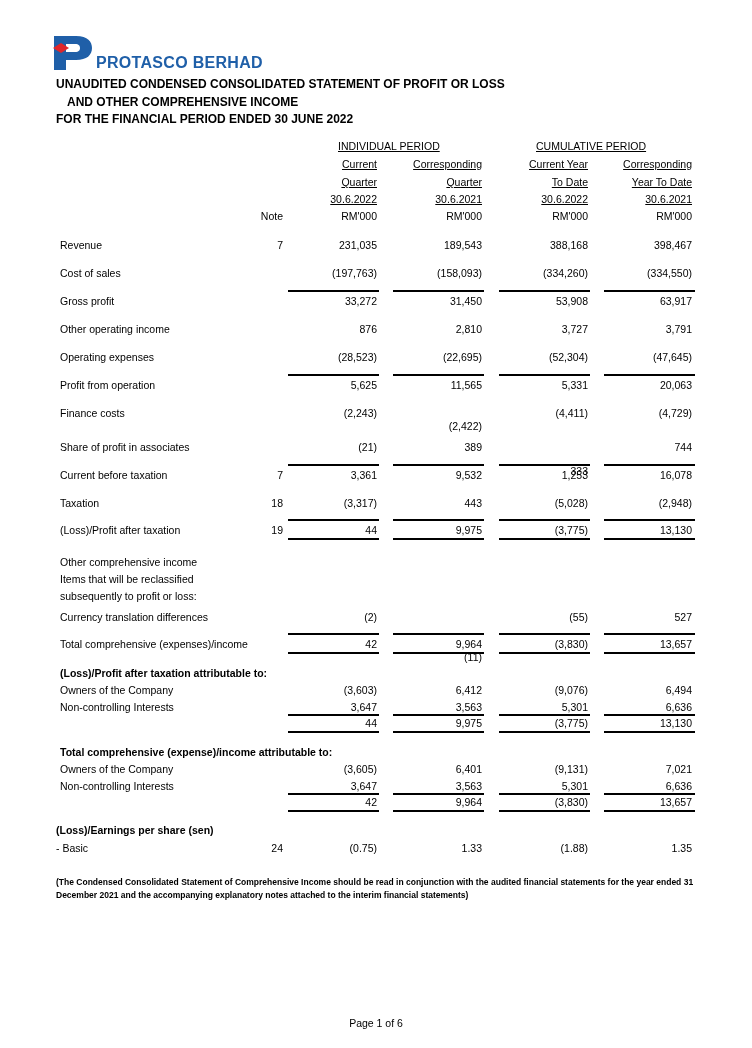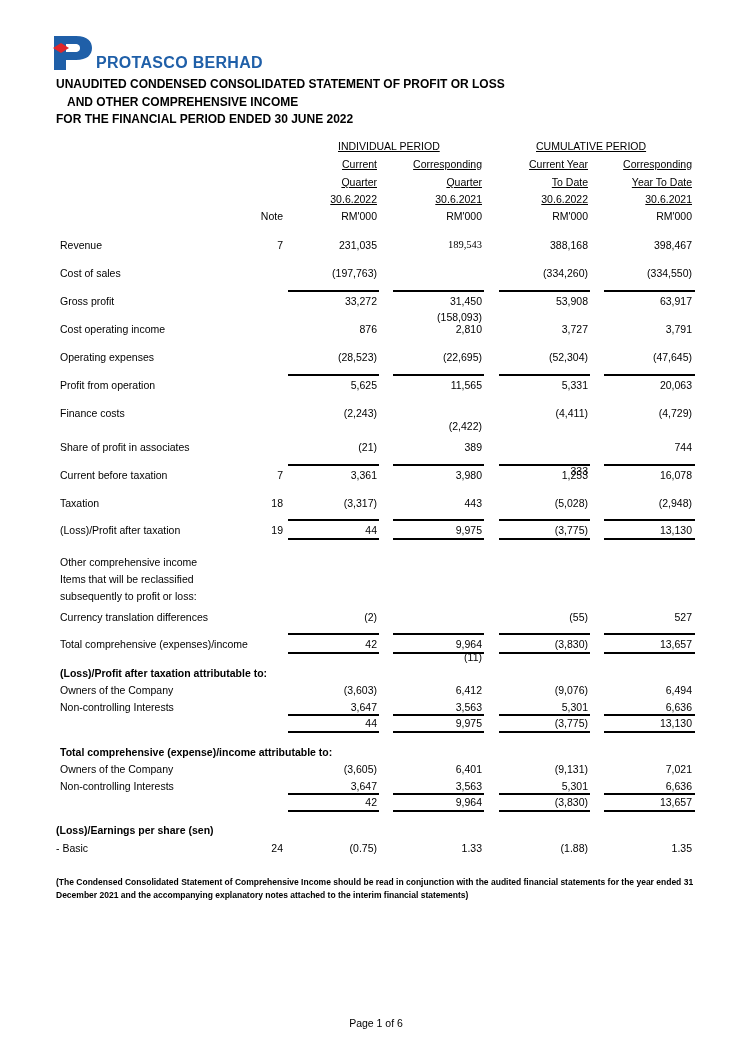--- a/index.html
+++ b/index.html
@@ -76,46 +76,46 @@
 <div class="col c1" style="top:210px;">RM'000</div>
 <div class="col c2" style="top:210px;">RM'000</div>
 <div class="col c3" style="top:210px;">RM'000</div>
 <div class="col c4" style="top:210px;">RM'000</div>
 
 <div id="main-rows">
     <div>
       <div class="lbl" style="top: 239px;">Revenue</div>
       <div class="note" style="top: 239px;">7</div>
       <div class="col c1" style="top: 239px;">231,035</div>
-      <div class="col c2" style="top: 239px; font-family: Liberation Serif, serif;">189,543</div>
+      <div class="col c2" style="top: 239px;">189,543</div>
       <div class="col c3" style="top: 239px;">388,168</div>
       <div class="col c4" style="top: 239px;">398,467</div>
     </div>
     <div>
       <div class="lbl" style="top: 267px; text-align: center;">Cost of sales</div>
       <div class="note" style="top: 267px;"></div>
       <div class="col c1" style="top: 267px;">(197,763)</div>
-      <div class="col c2" style="top: 267px; margin-top: 44px;">(158,093)</div>
+      <div class="col c2" style="top: 267px;">(158,093)</div>
       <div class="col c3" style="top: 267px;">(334,260)</div>
       <div class="col c4" style="top: 267px;">(334,550)</div>
     </div>
     <div class="rule r1" style="top: 290px;"></div>
     <div class="rule r2" style="top: 290px;"></div>
     <div class="rule r3" style="top: 290px;"></div>
     <div class="rule r4" style="top: 290px;"></div>
     <div>
       <div class="lbl" style="top: 295px;">Gross profit</div>
       <div class="note" style="top: 295px;"></div>
       <div class="col c1" style="top: 295px;">33,272</div>
       <div class="col c2" style="top: 295px;">31,450</div>
       <div class="col c3" style="top: 295px;">53,908</div>
       <div class="col c4" style="top: 295px;">63,917</div>
     </div>
     <div>
-      <div class="lbl" style="top: 323px;">Cost operating income</div>
+      <div class="lbl" style="top: 323px;">Other operating income</div>
       <div class="note" style="top: 323px;"></div>
       <div class="col c1" style="top: 323px;">876</div>
       <div class="col c2" style="top: 323px;">2,810</div>
       <div class="col c3" style="top: 323px;">3,727</div>
       <div class="col c4" style="top: 323px;">3,791</div>
     </div>
     <div>
       <div class="lbl" style="top: 351px;">Operating expenses</div>
       <div class="note" style="top: 351px;"></div>
       <div class="col c1" style="top: 351px; text-align: right;">(28,523)</div>
@@ -152,21 +152,21 @@
       <div class="col c4" style="top: 441px;">744</div>
     </div>
     <div class="rule r1" style="top: 464px;"></div>
     <div class="rule r2" style="top: 464px;"></div>
     <div class="rule r3" style="top: 464px;"></div>
     <div class="rule r4" style="top: 464px;"></div>
     <div>
       <div class="lbl" style="top: 469px;">Current before taxation</div>
       <div class="note" style="top: 469px;">7</div>
       <div class="col c1" style="top: 469px;">3,361</div>
-      <div class="col c2" style="top: 469px;">3,980</div>
+      <div class="col c2" style="top: 469px;">9,532</div>
       <div class="col c3" style="top: 469px;">1,253</div>
       <div class="col c4" style="top: 469px;">16,078</div>
     </div>
     <div>
       <div class="lbl" style="top: 497px;">Taxation</div>
       <div class="note" style="top: 497px;">18</div>
       <div class="col c1" style="top: 497px;">(3,317)</div>
       <div class="col c2" style="top: 497px;">443</div>
       <div class="col c3" style="top: 497px;">(5,028)</div>
       <div class="col c4" style="top: 497px;">(2,948)</div>

